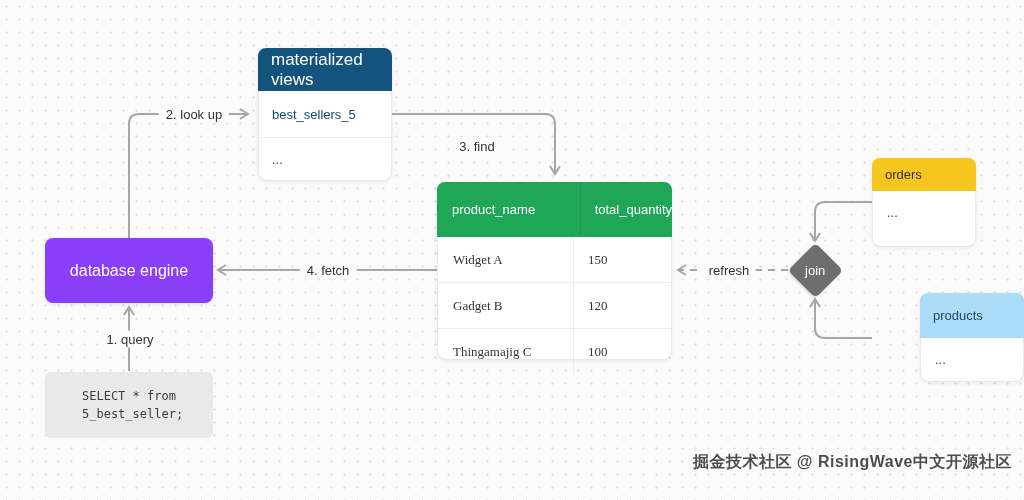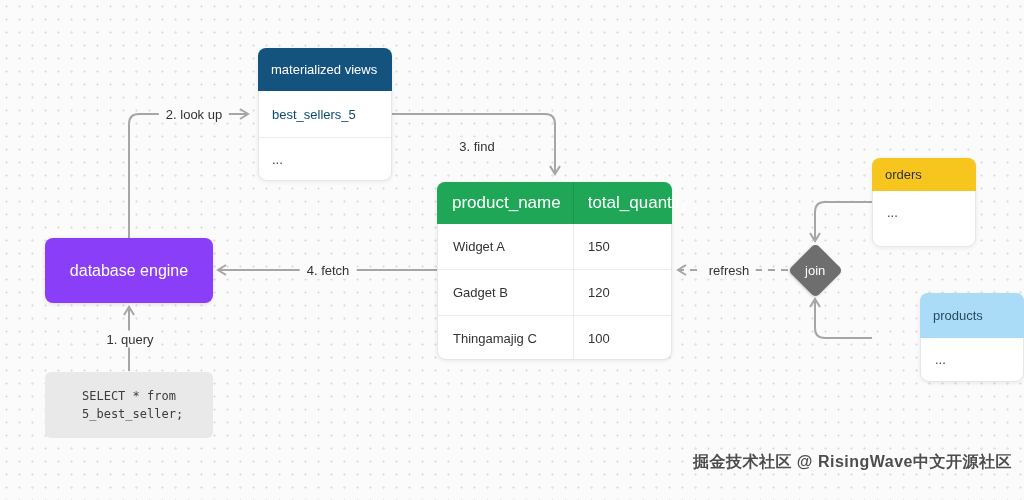--- a/index.html
+++ b/index.html
@@ -12,21 +12,21 @@
     background-size:13px 13px;
   }
 
   svg.wires { position:absolute; left:0; top:0; width:1024px; height:500px; }
   .wire { fill:none; stroke:#a6a6a6; stroke-width:2; }
   .wire.dashed { stroke-dasharray:7 6; }
 
   .node { position:absolute; background:#fff; border:1px solid #e7e7e7; border-radius:9px;
           box-shadow:0 1px 4px rgba(0,0,0,0.08); box-sizing:border-box; }
   .hdr { display:flex; align-items:center; padding-left:13px; border-radius:8px 8px 0 0;
-         font-size:13px; box-sizing:border-box; margin:-1px -1px 0 -1px; }
+         font-size:17px; box-sizing:border-box; margin:-1px -1px 0 -1px; }
   .row { display:flex; align-items:center; padding-left:13px; font-size:13px; color:#0c4a6e;
          box-sizing:border-box; }
 
   
   .mv { left:258px; top:48px; width:134px; height:133px; }
   .mv .hdr { height:43px; background:#15537f; color:#fff; }
   .mv .row-main { height:47px; border-bottom:1px solid #ededed; }
   .mv .row-more { height:42px; color:#444; }
 
   
@@ -35,26 +35,26 @@
             color:#fff; font-size:16px; box-shadow:0 1px 4px rgba(0,0,0,0.12); }
 
   
   .code { left:45px; top:372px; width:168px; height:66px; background:#e9e9e9; border:none;
           box-shadow:none; border-radius:6px; padding:15px 0 0 37px;
           font-family:"DejaVu Sans Mono","Liberation Mono",monospace;
           font-size:12px; color:#3d3d3d; line-height:18px; }
 
   
   .rtable { left:437px; top:182px; width:235px; height:178px; }
-  .rt-header { display:flex; height:42px; background:#1fa757; color:#fff; font-size:17px;
+  .rt-header { display:flex; height:55px; background:#1fa757; color:#fff; font-size:13px;
                border-radius:8px 8px 0 0; margin:-1px -1px 0 -1px;gap:12px; }
   .rt-h1 { width:136px; display:flex; align-items:center; padding-left:15px; box-sizing:border-box; }
   .rt-h2 { flex:1; display:flex; align-items:center; padding-left:14px;
            border-left:1px solid rgba(0,0,0,0.10); box-sizing:border-box; }
-  .rt-row { display:flex; height:45px; border-bottom:1px solid #ececec; font-size:13px; color:#333; }
+  .rt-row { display:flex; height:45px; border-bottom:1px solid #ececec; font-size:13px; color:#333;font-family:Liberation Serif, serif; }
   .rt-row:last-child { border-bottom:none; }
   .rt-c1 { width:135px; display:flex; align-items:center; padding-left:15px; box-sizing:border-box; }
   .rt-c2 { flex:1; display:flex; align-items:center; padding-left:14px;
            border-left:1px solid #ececec; box-sizing:border-box; }
 
   
   .orders { left:872px; top:158px; width:104px; height:89px; }
   .orders .hdr { height:33px; background:#f6c61f; color:#333; font-size:13px; }
   .products { left:920px; top:293px; width:104px; height:89px; }
   .products .hdr { height:45px; background:#aadcf7; color:#274a63; font-size:13px; }

